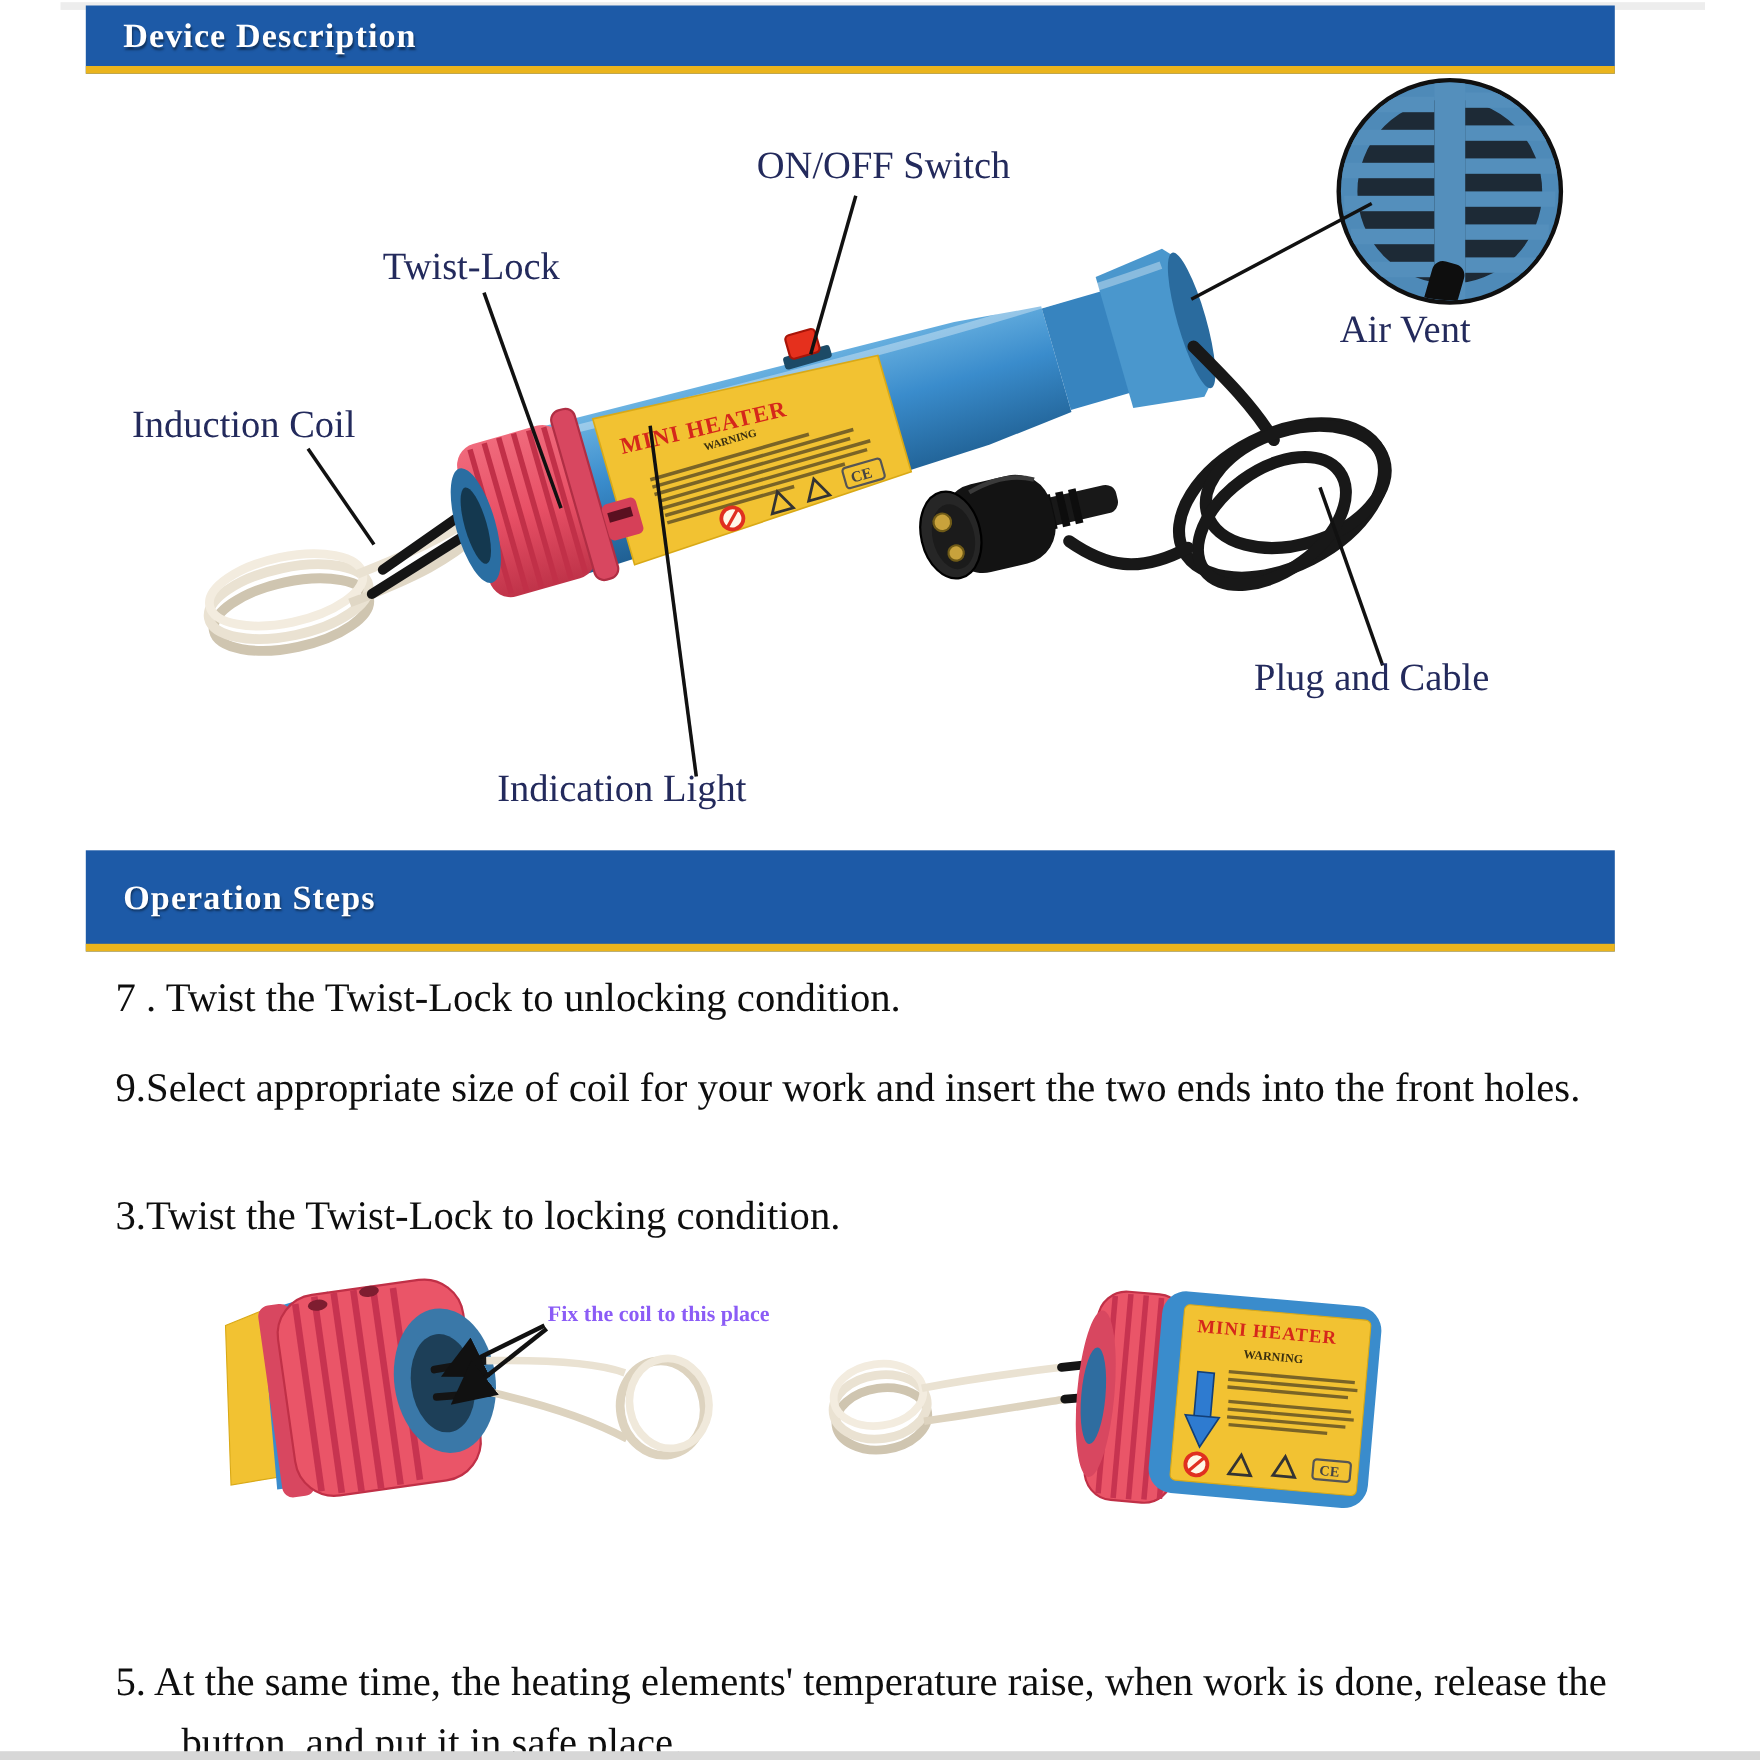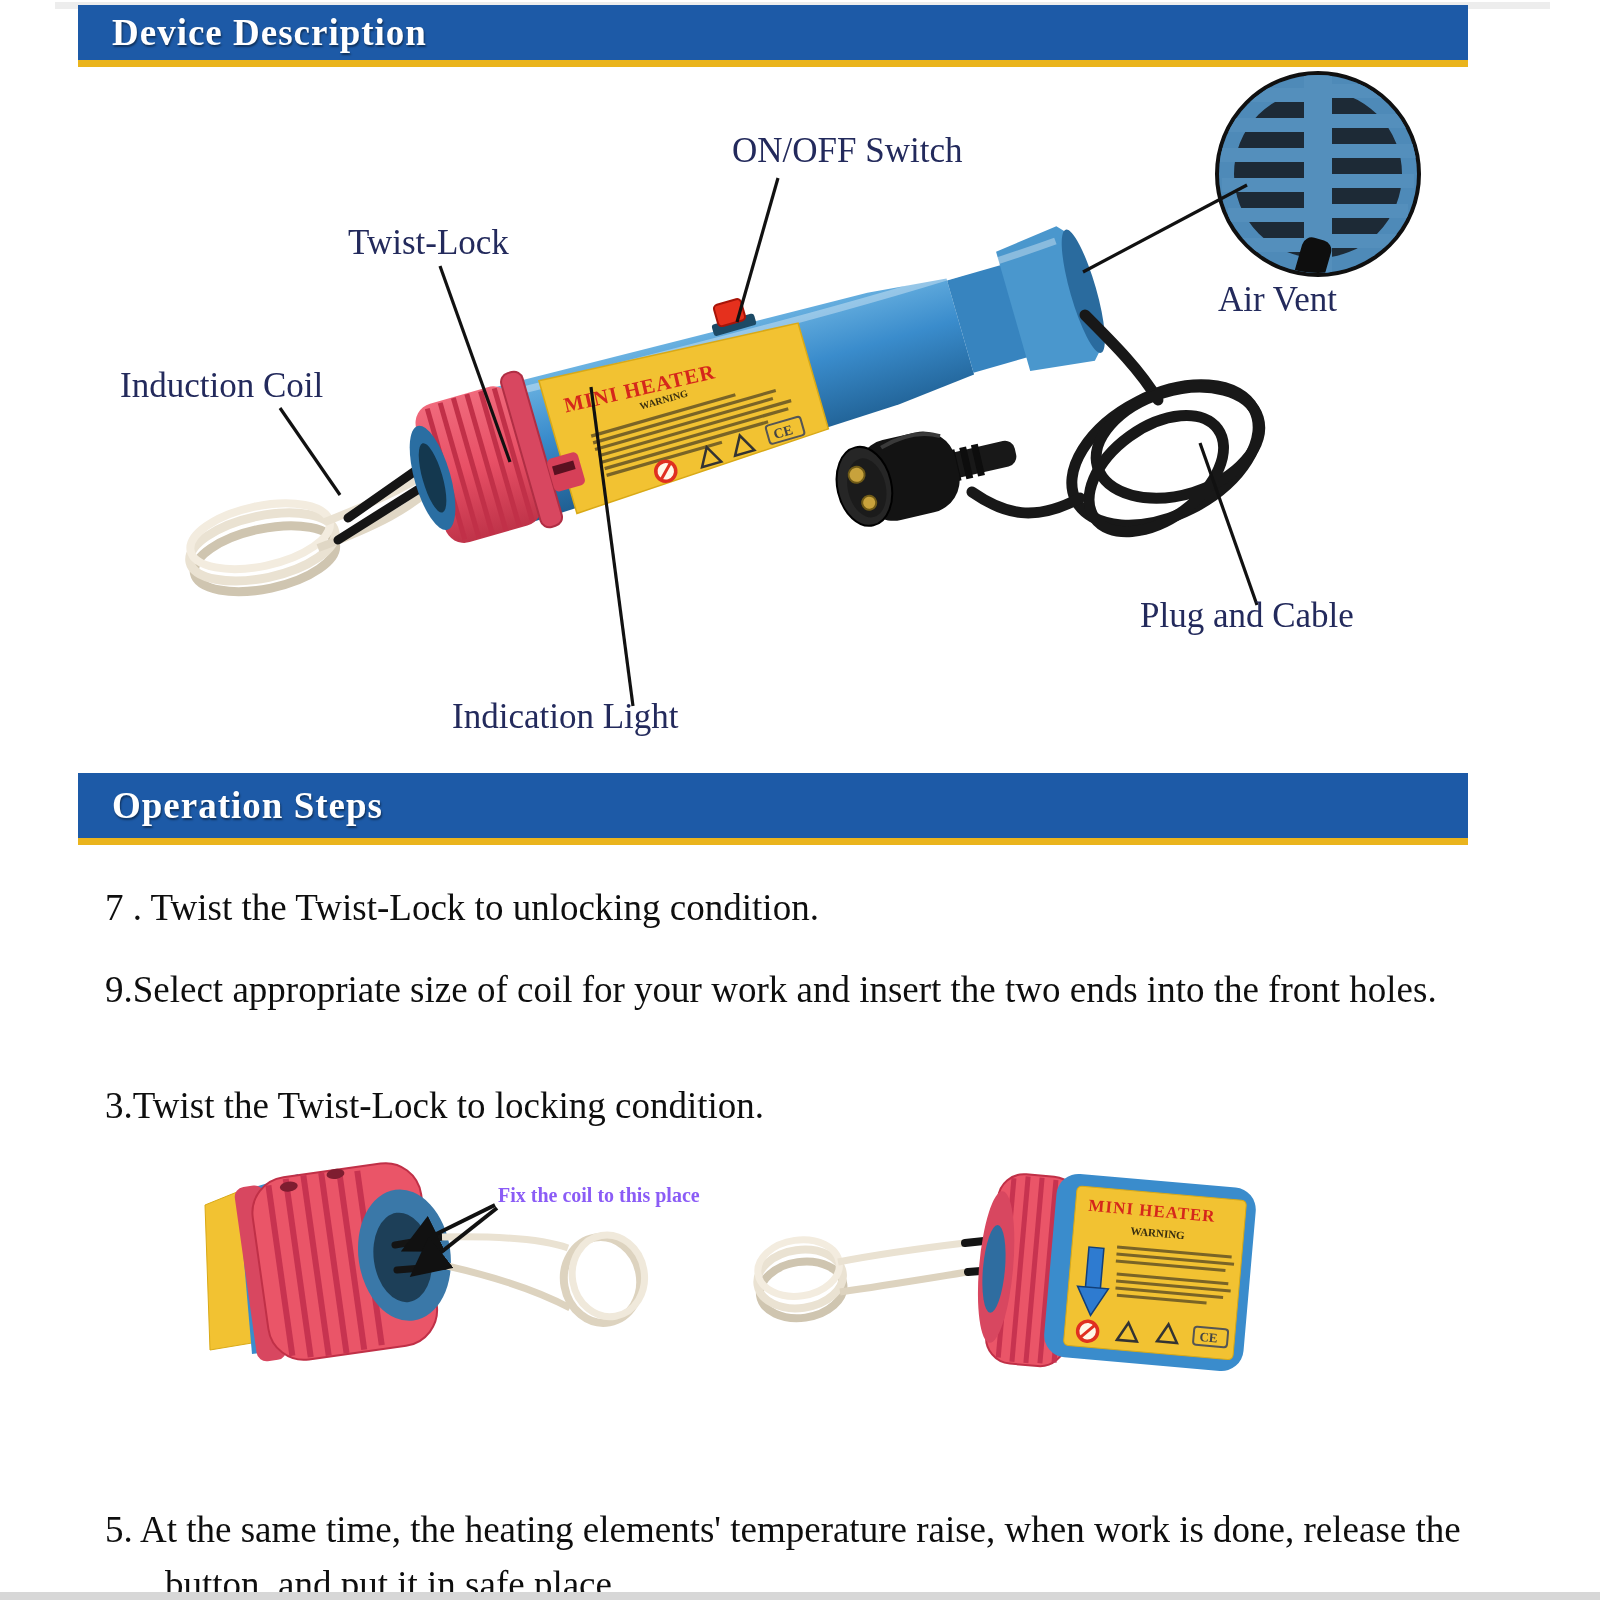--- a/index.html
+++ b/index.html
@@ -1,27 +1,27 @@
 <!DOCTYPE html>
 <html><head>
 <meta charset="utf-8">
 <style>
   html,body{margin:0;padding:0;background:#fff;}
   .page{position:relative;width:1600px;height:1600px;background:#ffffff;
         font-family:"Liberation Serif", serif;overflow:hidden;}
   .top-hairline{position:absolute;left:55px;top:2px;width:1495px;height:7px;background:#ededed;}
   .bottom-strip{position:absolute;left:0;top:1592px;width:1600px;height:8px;background:#d7d7d7;}
   .banner{position:absolute;left:78px;width:1390px;background:#1d5aa7;
-          border-bottom:7px solid #eab41d;color:#ffffff;font-weight:bold;font-size:37px;
+          border-bottom:7px solid #eab41d;color:#ffffff;font-weight:bold;font-size:31px;
           display:flex;align-items:center;padding-left:34px;box-sizing:border-box;
           text-shadow:1px 2px 2px rgba(0,0,0,.45);letter-spacing:1px;}
   #banner-device{top:5px;height:62px;}
-  #banner-steps{top:773px;height:72px;}
+  #banner-steps{top:773px;height:92px;}
   .part-label{position:absolute;font-size:35px;color:#232a5c;white-space:nowrap;}
-  #lbl-onoff{left:688px;top:131px;margin-left:44px;}
+  #lbl-onoff{left:688px;top:131px;}
   #lbl-twist{left:348px;top:223px;}
   #lbl-coil{left:120px;top:366px;}
   #lbl-airvent{left:1218px;top:280px;}
   #lbl-plug{left:1140px;top:596px;}
   #lbl-indication{left:452px;top:697px;}
   .fix-note{position:absolute;left:498px;top:1184px;font-size:20px;font-weight:bold;color:#8b5cf6;white-space:nowrap;}
   .step{position:absolute;left:105px;width:1345px;font-size:37px;color:#0e0e0e;
         line-height:55px;padding-left:60px;text-indent:-60px;}
   #step-1{top:880px;}
   #step-2{top:962px;}

